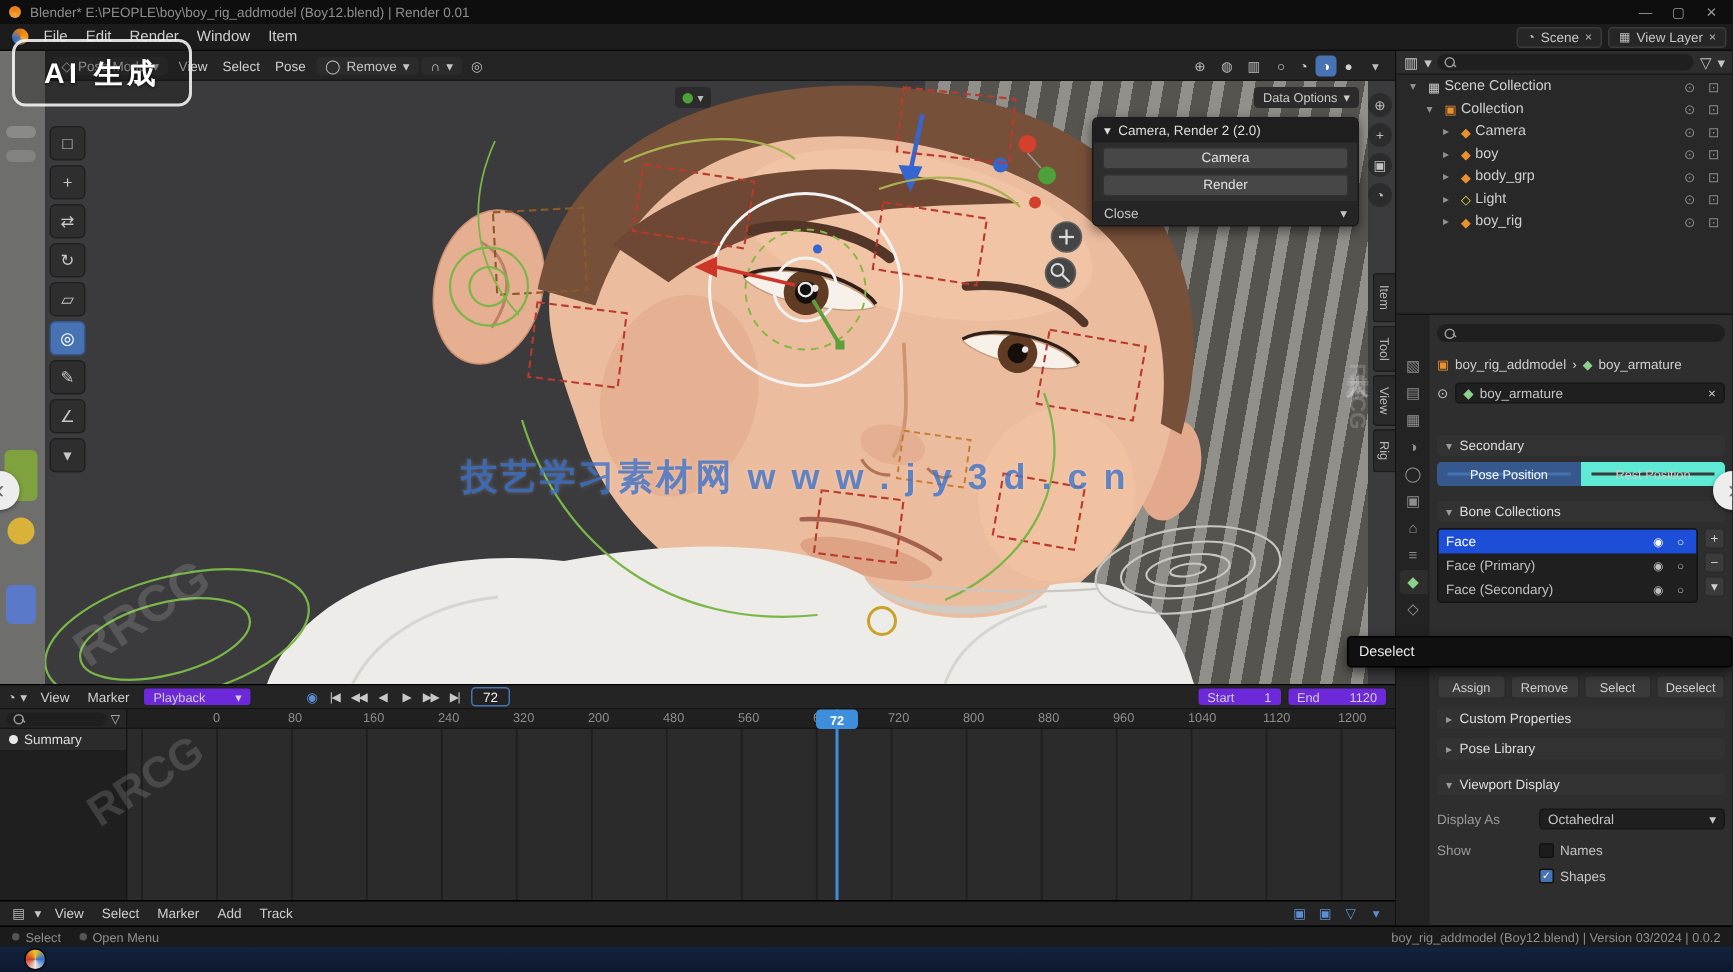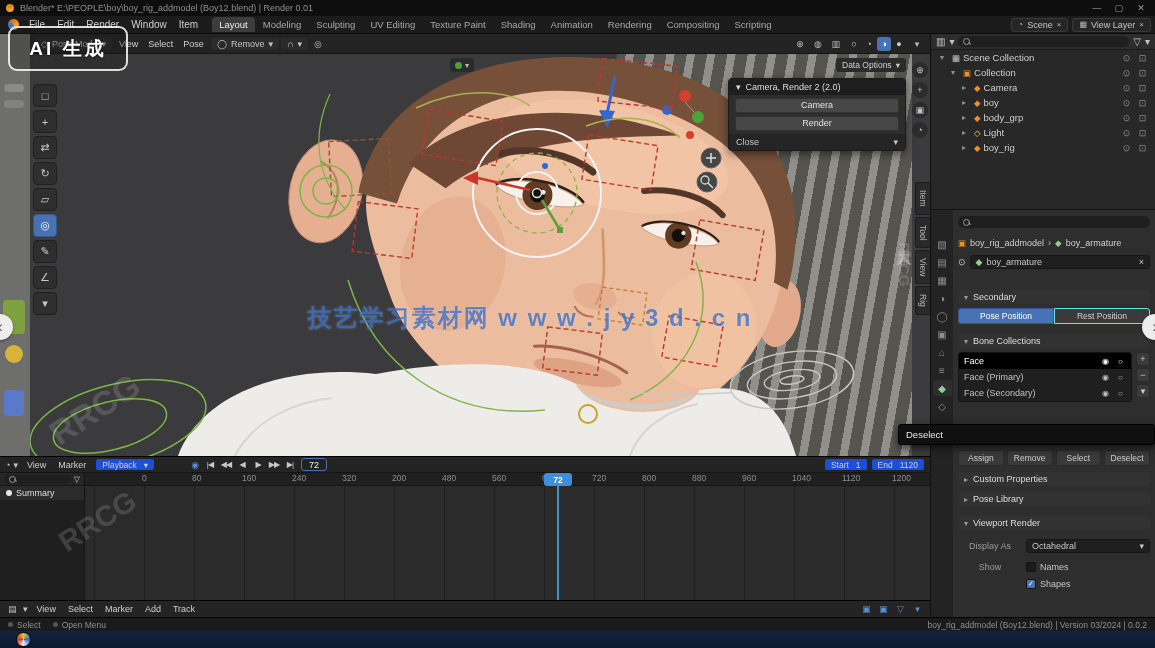--- a/index.html
+++ b/index.html
@@ -75,53 +75,53 @@
 .prow{display:flex;align-items:center;gap:4px}
 .p-search{margin-top:4px;height:16px}
 .p-search .searchbox{height:12px}
 .p-crumb{margin-top:6px;height:14px;color:#cfcfcf}
 .crumb-ic{font-size:8.5px}
 .p-id{margin-top:4px;height:16px}
 .id-field{flex:1;height:14px;background:#1f1f1f;border:1px solid #171717;border-radius:3px;display:flex;align-items:center;gap:4px;padding:0 5px}
 .sect{margin-top:4px;height:14px;display:flex;align-items:center;gap:5px;color:#ddd;background:#323232;border-radius:3px;padding:0 6px;font-size:9px}
 .sect .chev{color:#9a9a9a;font-size:8px}
 .seg{margin-top:4px;display:flex;height:16px}
-.seg-btn{flex:1;background:#3a3a3a;border:1px solid #5eead4;color:#cfcfcf;font-size:8.5px;display:flex;align-items:center;justify-content:center}
+.seg-btn{flex:1;background:#3a3a3a;border:7px solid #5eead4;color:#cfcfcf;font-size:8.5px;display:flex;align-items:center;justify-content:center}
 .seg-btn:first-child{border-radius:3px 0 0 3px}
 .seg-btn:last-child{border-radius:0 3px 3px 0}
 .seg-btn.active{background:#4772b3;color:#fff;border-color:#36588c}
 .list-wrap{position:relative;margin-top:4px;padding-right:18px;height:50px}
 .bc-list{height:50px;background:#1f1f1f;border:1px solid #141414;border-radius:3px;overflow:hidden}
 .bc-row{display:flex;align-items:center;height:16px;padding:0 5px;gap:4px;color:#c0c0c0}
-.bc-row.active{background:#000000;color:#fff}
+.bc-row.active{background:#1d4ed8;color:#fff}
 .bc-row .sp{flex:1}
 .bc-dot{font-size:8px;width:11px;text-align:center;color:inherit}
 .list-btns{position:absolute;right:0;top:0;display:flex;flex-direction:column;gap:2px}
 .lbtn{width:14px;height:14px;background:#3b3b3b;border:1px solid #2a2a2a;border-radius:3px;color:#cfcfcf;font-size:9px;display:flex;align-items:center;justify-content:center}
 .abtn-row{margin-top:48px;display:grid;grid-template-columns:repeat(4,1fr);gap:3px;height:16px}
 .abtn{background:#3a3a3a;border:1px solid #2a2a2a;border-radius:3px;color:#cfcfcf;font-size:8.5px;display:flex;align-items:center;justify-content:center;white-space:nowrap}
 .collapsed-wrap .sect{margin-top:6px}
 .vd-row{margin-top:8px;height:16px}
-.plabel{width:64px;text-align:center;color:#9a9a9a;flex:none}
+.plabel{width:64px;text-align:left;color:#9a9a9a;flex:none}
 .dd-field{flex:1;height:14px;background:#1f1f1f;border:1px solid #171717;border-radius:3px;display:flex;align-items:center;padding:0 5px;gap:4px}
 .dd-field .sp{flex:1}
 .cbrow{margin-top:6px;height:13px}
 .cb{width:10px;height:10px;border:1px solid #121212;background:#1c1c1c;border-radius:2px;display:inline-flex;align-items:center;justify-content:center;font-size:7px;color:#fff;flex:none}
 .cb.on{background:#4772b3}
 
 .tooltip{position:absolute;left:898px;top:424px;width:257px;background:#101010;border:1px solid #000;border-radius:3px;padding:4px 7px;z-index:45;box-shadow:0 3px 8px rgba(0,0,0,.6)}
 .tooltip .tt1{font-size:9.5px;color:#e8e8e8}
 .tooltip .tt2{font-size:8.5px;color:#9a9a9a;margin-top:2px}
 
 .timeline{position:absolute;left:0;top:456px;width:930px;height:144px;background:#2b2b2b;border-top:1px solid #000}
 .tl-header{position:absolute;left:0;top:0;width:100%;height:16px;background:#242425;display:flex;align-items:center;gap:3px;padding:0 5px;font-size:9px;border-bottom:1px solid #141414}
 .tl-header .menus{display:flex}
 .tr{min-width:16px;height:13px;display:flex;align-items:center;justify-content:center;color:#c8c8c8;font-size:8px;letter-spacing:-1px;padding:0 2px}
 .frame-chip{height:13px;min-width:26px;background:#222;border:1px solid #4772b3;border-radius:3px;color:#eee;font-size:9px;display:flex;align-items:center;justify-content:center;padding:0 4px}
-.range-chip{height:13px;background:#1d4ed8;border:1px solid #222;border-radius:3px;color:#cfcfcf;font-size:8.5px;display:flex;align-items:center;gap:7px;padding:0 6px;white-space:nowrap}
+.range-chip{height:13px;background:#6d28d9;border:1px solid #222;border-radius:3px;color:#cfcfcf;font-size:8.5px;display:flex;align-items:center;gap:20px;padding:0 6px;white-space:nowrap}
 .tl-channels{position:absolute;left:0;top:16px;bottom:0;width:85px;background:#1f1f1f;border-right:1px solid #141414}
 .ch-filter{height:13px;display:flex;align-items:center;gap:3px;padding:0 4px;background:#262626;border-bottom:1px solid #161616}
 .ch-row{height:14px;display:flex;align-items:center;gap:4px;padding:0 6px;background:#2b2b2b;font-size:9px;color:#ddd}
 .ch-dot{width:6px;height:6px;border-radius:50%;background:#e8e8e8}
 .tl-ruler{position:absolute;left:85px;right:0;top:16px;height:13px;background:#202020;display:flex;padding-left:57px;overflow:hidden;border-bottom:1px solid #161616}
 .rl{width:50px;flex:none;font-size:8.5px;color:#8c8c8c}
 .tl-grid{position:absolute;left:85px;right:0;top:29px;bottom:0;background-color:#2b2b2b;background-image:repeating-linear-gradient(90deg,rgba(0,0,0,.28) 0 1px,transparent 1px 50px);background-position:9px 0}
 .playhead-line{position:absolute;left:557px;top:16px;bottom:0;width:2px;background:#3f8edb;z-index:4}
 .playhead-chip{position:absolute;left:544px;top:16px;width:28px;height:13px;background:#3f8edb;border-radius:3px;color:#fff;font-size:8.5px;font-weight:bold;display:flex;align-items:center;justify-content:center;z-index:5}
 
@@ -163,33 +163,20 @@
 
   <div class="menubar">
     <span class="logo-dot"></span>
     <div style="display:flex">
 
     <span class="menu-item">File</span>
         <span class="menu-item">Edit</span>
         <span class="menu-item">Render</span>
         <span class="menu-item">Window</span>
         <span class="menu-item">Item</span>
-      </div>
-    <div class="ws-tabs">
-
-    <span class="ws-tab active">Layout</span>
-        <span class="ws-tab">Modeling</span>
-        <span class="ws-tab">Sculpting</span>
-        <span class="ws-tab">UV Editing</span>
-        <span class="ws-tab">Texture Paint</span>
-        <span class="ws-tab">Shading</span>
-        <span class="ws-tab">Animation</span>
-        <span class="ws-tab">Rendering</span>
-        <span class="ws-tab">Compositing</span>
-        <span class="ws-tab">Scripting</span>
       </div>
     <div class="scene-chips">
       <span class="scene-chip">
           <span class="ic">◔</span>
           <span>Scene</span>
           <span class="ic">×</span>
         </span>
       <span class="scene-chip">
           <span class="ic">▦</span>
           <span>View Layer</span>
@@ -587,21 +574,21 @@
               <span>Custom Properties</span>
             </div>
 
             <div class="sect">
               <span class="chev">▸</span>
               <span>Pose Library</span>
             </div>
           </div>
         <div class="sect" style="margin-top:10px">
           <span class="chev">▾</span>
-            <span>Viewport Render</span>
+            <span>Viewport Display</span>
         </div>
         <div class="prow vd-row">
           <span class="plabel">Display As</span>
           <span class="dd-field">
             <span>Octahedral</span>
               <span class="sp"></span>
               <span>▾</span>
           </span>
         </div>
         <div class="prow cbrow">

